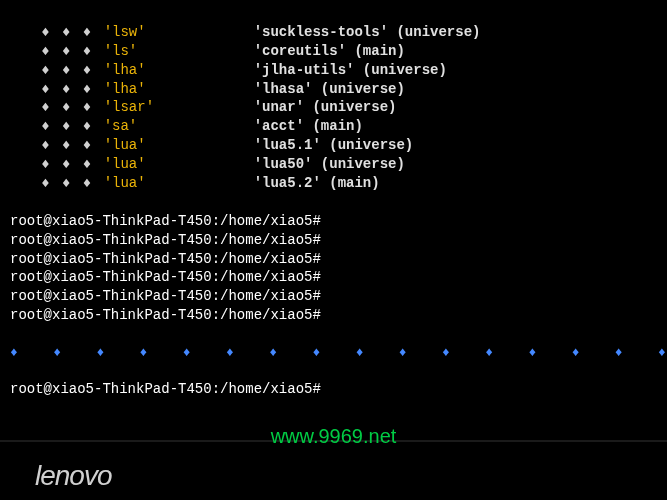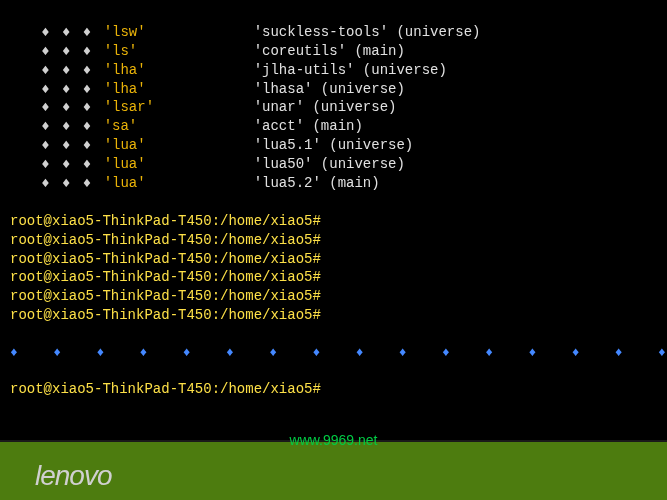--- a/index.html
+++ b/index.html
@@ -32,59 +32,60 @@
     .diamonds {
       color: #d0d0d0;
       letter-spacing: 2px;
     }
     .cmd-col {
       display: inline-block;
       width: 150px;
     }
     .pkg-col {
       display: inline-block;
+      font-weight: bold;
     }
     .quoted {
       color: #eab308;
     }
     .prompt-line {
-      color: #fde047;
+      color: #ffffff;
     }
     .blue-diamonds {
       color: #4488ff;
       letter-spacing: 3px;
       font-size: 13px;
     }
     .bezel {
       position: absolute;
       bottom: 0;
       left: 0;
       right: 0;
       height: 60px;
-      background: #4d7c0f;
+      background: #000000;
       border-top: 2px solid #1a1a1a;
     }
     .lenovo-logo {
       position: absolute;
       bottom: 8px;
       left: 35px;
       color: #d0d0d0;
       font-family: Arial, sans-serif;
       font-size: 28px;
       font-style: italic;
       letter-spacing: -1px;
     }
     .watermark {
       position: absolute;
       bottom: 52px;
       left: 50%;
       transform: translateX(-50%);
       color: #00cc44;
       font-family: Arial, sans-serif;
-      font-size: 14px;
+      font-size: 20px;
       font-weight: normal;
     }
   </style>
 </head>
 <body>
 
 <div class="terminal">
 <div id="suggestions"><div class="suggestion-row"><span class="diamonds">   ♦ ♦ ♦ </span><span class="cmd-col quoted">'lsw'</span><span class="pkg-col">'suckless-tools' (universe)</span></div><div class="suggestion-row"><span class="diamonds">   ♦ ♦ ♦ </span><span class="cmd-col quoted">'ls'</span><span class="pkg-col">'coreutils' (main)</span></div><div class="suggestion-row"><span class="diamonds">   ♦ ♦ ♦ </span><span class="cmd-col quoted">'lha'</span><span class="pkg-col">'jlha-utils' (universe)</span></div><div class="suggestion-row"><span class="diamonds">   ♦ ♦ ♦ </span><span class="cmd-col quoted">'lha'</span><span class="pkg-col">'lhasa' (universe)</span></div><div class="suggestion-row"><span class="diamonds">   ♦ ♦ ♦ </span><span class="cmd-col quoted">'lsar'</span><span class="pkg-col">'unar' (universe)</span></div><div class="suggestion-row"><span class="diamonds">   ♦ ♦ ♦ </span><span class="cmd-col quoted">'sa'</span><span class="pkg-col">'acct' (main)</span></div><div class="suggestion-row"><span class="diamonds">   ♦ ♦ ♦ </span><span class="cmd-col quoted">'lua'</span><span class="pkg-col">'lua5.1' (universe)</span></div><div class="suggestion-row"><span class="diamonds">   ♦ ♦ ♦ </span><span class="cmd-col quoted">'lua'</span><span class="pkg-col">'lua50' (universe)</span></div><div class="suggestion-row"><span class="diamonds">   ♦ ♦ ♦ </span><span class="cmd-col quoted">'lua'</span><span class="pkg-col">'lua5.2' (main)</span></div></div>
 <div id="prompts"><div class="prompt-line">root@xiao5-ThinkPad-T450:/home/xiao5# </div><div class="prompt-line">root@xiao5-ThinkPad-T450:/home/xiao5# </div><div class="prompt-line">root@xiao5-ThinkPad-T450:/home/xiao5# </div><div class="prompt-line">root@xiao5-ThinkPad-T450:/home/xiao5# </div><div class="prompt-line">root@xiao5-ThinkPad-T450:/home/xiao5# </div><div class="prompt-line">root@xiao5-ThinkPad-T450:/home/xiao5# </div></div>
 <div class="blue-diamonds">♦   ♦   ♦   ♦   ♦   ♦   ♦   ♦   ♦   ♦   ♦   ♦   ♦   ♦   ♦   ♦   ♦</div>

